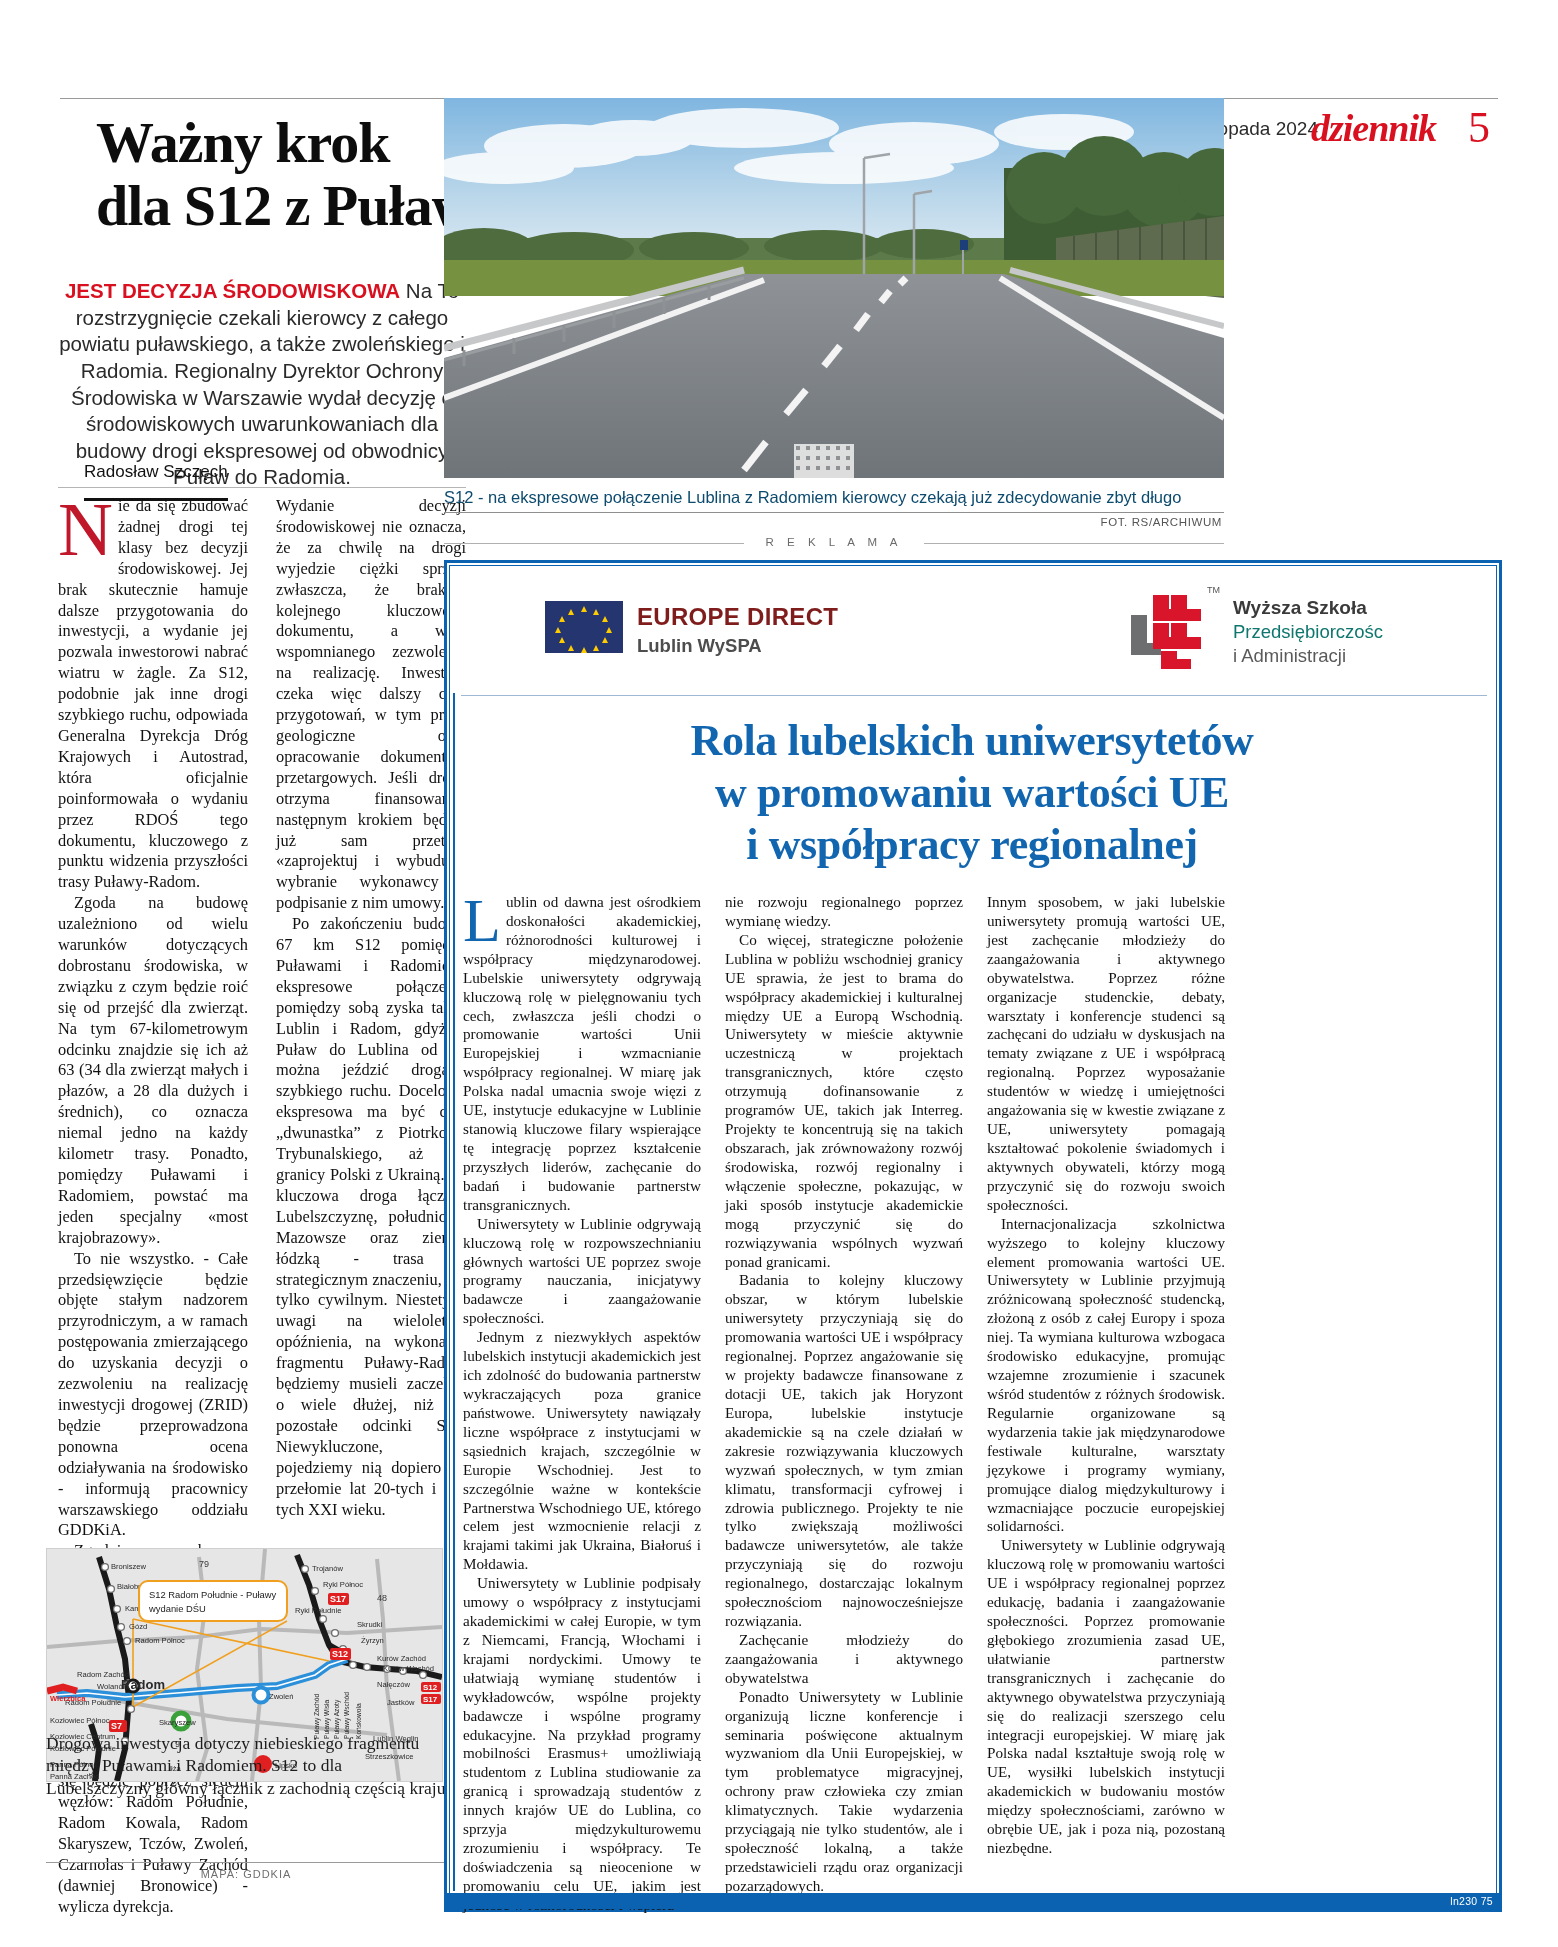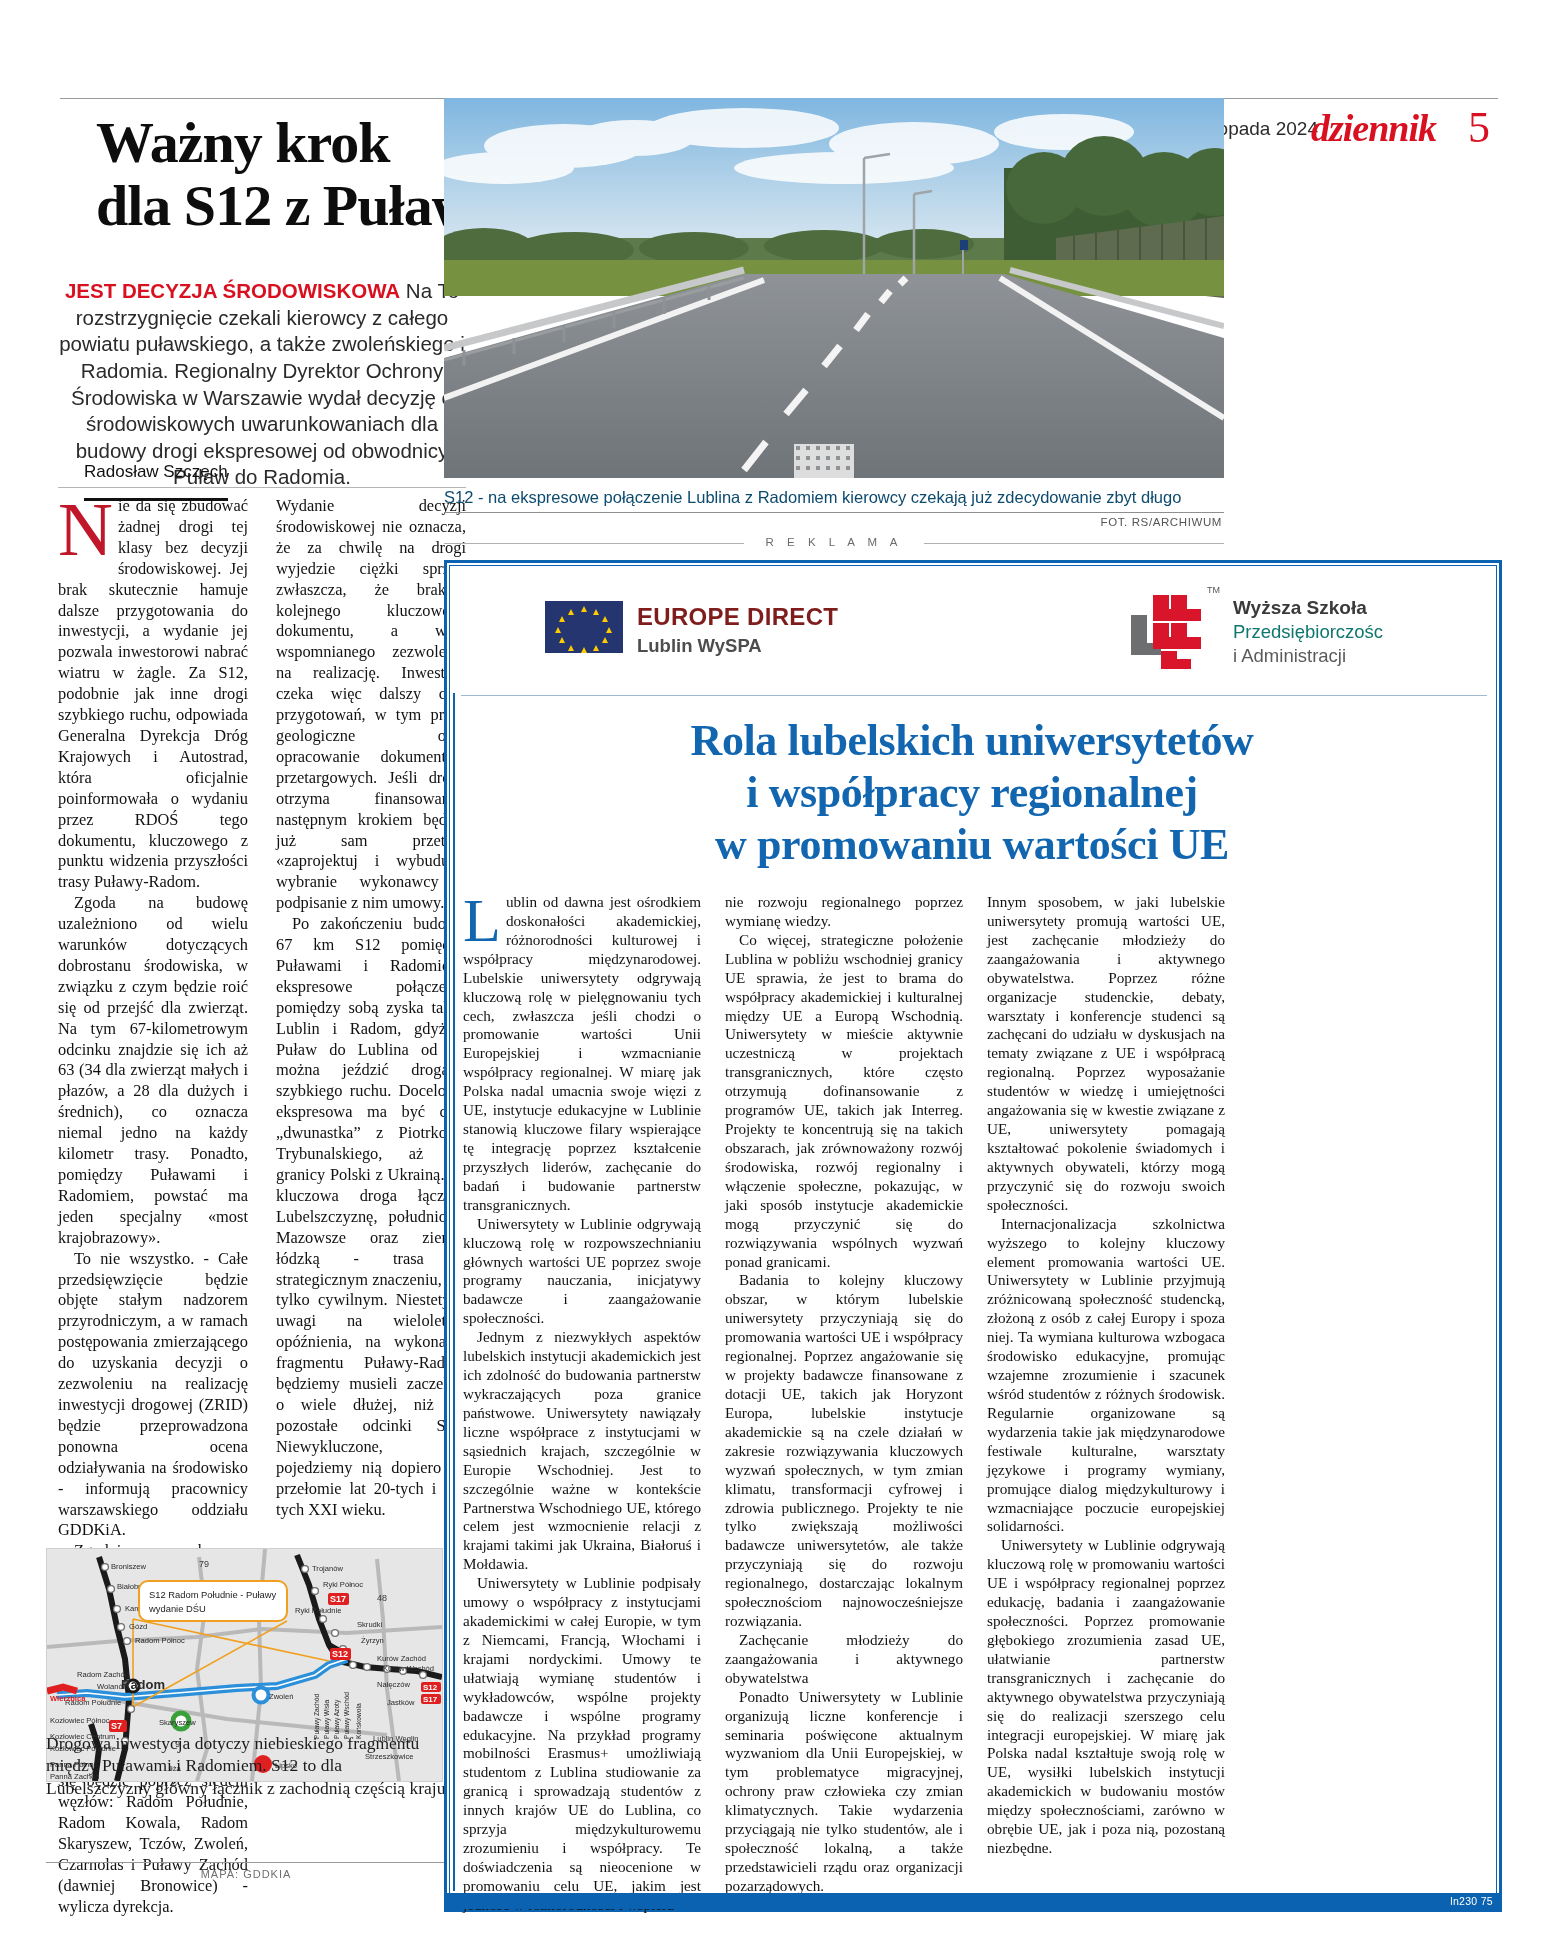--- a/index.html
+++ b/index.html
@@ -457,22 +457,22 @@
       <div class="wsp-t1">Wyższa Szkoła</div>
       <div class="wsp-t2">Przedsiębiorczośc</div>
       <div class="wsp-t3">i Administracji</div>
     </div>
 
     <div class="ad-rule"></div>
     <div class="ad-sidebar-l"></div>
 
     <div class="ad-head">
       <div>Rola lubelskich uniwersytetów</div>
+      <div>w promowaniu wartości UE</div>
       <div>i współpracy regionalnej</div>
-      <div>w promowaniu wartości UE</div>
     </div>
 
     <div class="ad-cols">
       <div class="ad-col a1">
         <p class="first"><span class="ad-drop">L</span><span>ublin od dawna jest ośrodkiem doskonałości akademickiej, różnorodności kulturowej i współpracy międzynarodowej. Lubelskie uniwersytety odgrywają kluczową rolę w pielęgnowaniu tych cech, zwłaszcza jeśli chodzi o promowanie wartości Unii Europejskiej i wzmacnianie współpracy regionalnej. W miarę jak Polska nadal umacnia swoje więzi z UE, instytucje edukacyjne w Lublinie stanowią kluczowe filary wspierające tę integrację poprzez kształcenie przyszłych liderów, zachęcanie do badań i budowanie partnerstw transgranicznych.</span></p>
         <p>Uniwersytety w Lublinie odgrywają kluczową rolę w rozpowszechnianiu głównych wartości UE poprzez swoje programy nauczania, inicjatywy badawcze i zaangażowanie społeczności.</p>
         <p>Jednym z niezwykłych aspektów lubelskich instytucji akademickich jest ich zdolność do budowania partnerstw wykraczających poza granice państwowe. Uniwersytety nawiązały liczne współprace z instytucjami w sąsiednich krajach, szczególnie w Europie Wschodniej. Jest to szczególnie ważne w kontekście Partnerstwa Wschodniego UE, którego celem jest wzmocnienie relacji z krajami takimi jak Ukraina, Białoruś i Mołdawia.</p>
         <p>Uniwersytety w Lublinie podpisały umowy o współpracy z instytucjami akademickimi w całej Europie, w tym z Niemcami, Francją, Włochami i krajami nordyckimi. Umowy te ułatwiają wymianę studentów i wykładowców, wspólne projekty badawcze i wspólne programy edukacyjne. Na przykład programy mobilności Erasmus+ umożliwiają studentom z Lublina studiowanie za granicą i sprowadzają studentów z innych krajów UE do Lublina, co sprzyja międzykulturowemu zrozumieniu i współpracy. Te doświadczenia są nieocenione w promowaniu celu UE, jakim jest jedność w różnorodności i wspiera-</p>
       </div>
       <div class="ad-col a2">

